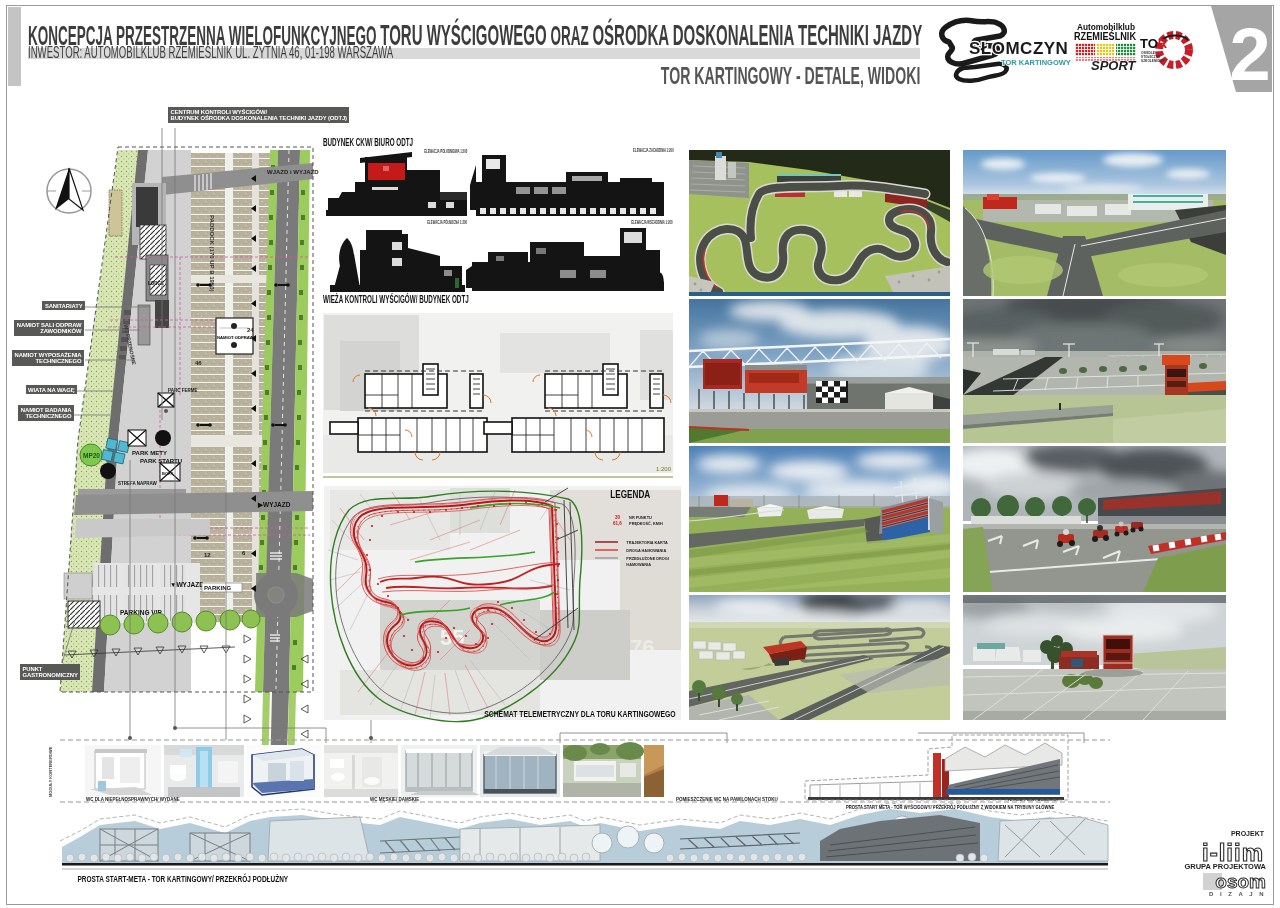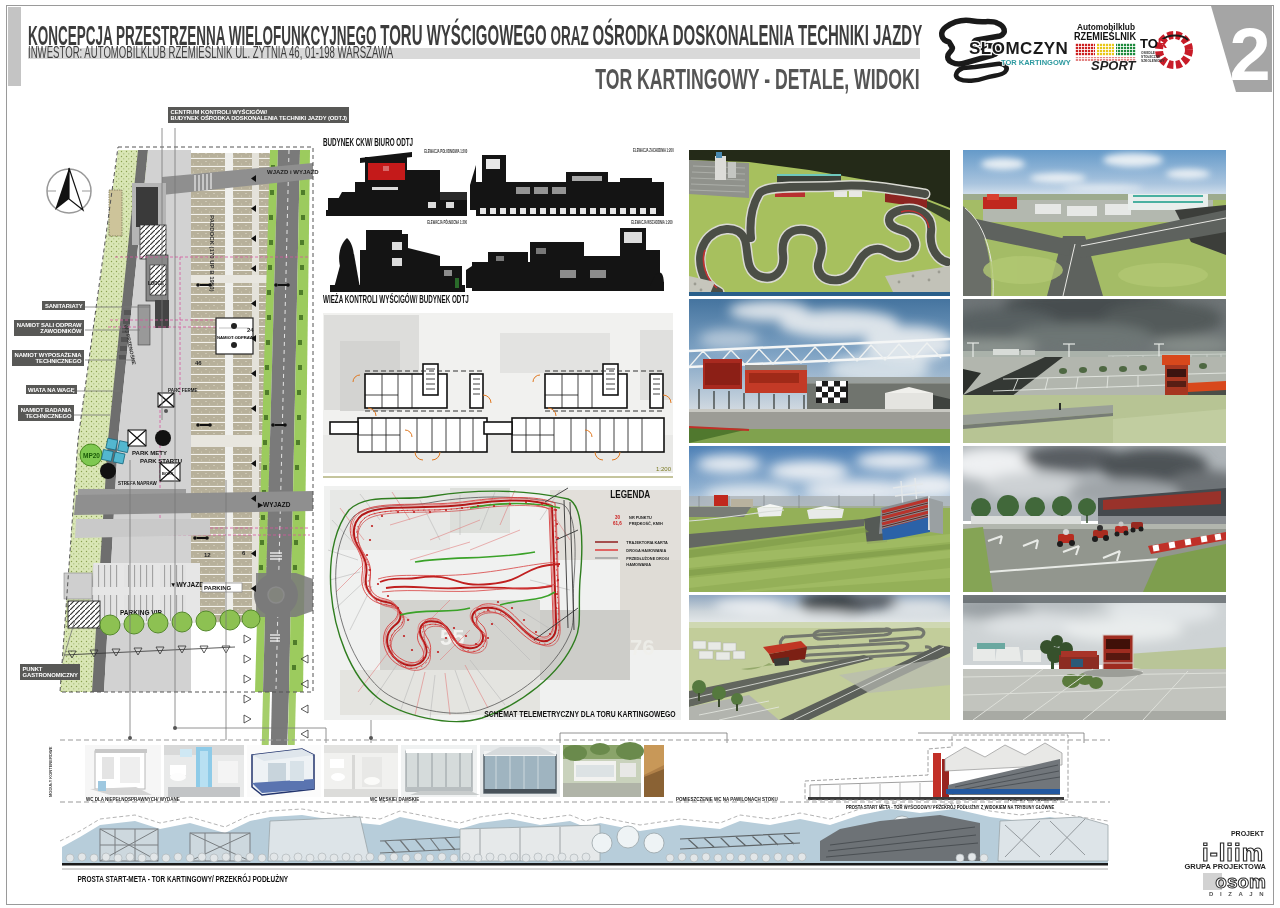--- a/index.html
+++ b/index.html
@@ -30,21 +30,21 @@
 <div class="abs" style="left:28px;top:18px;font-size:27px;font-weight:bold;color:#3c3c3c;letter-spacing:0px;">
   <span class="cond">KONCEPCJA PRZESTRZENNA WIELOFUNKCYJNEGO <span style="font-size:30px;">TORU WYŚCIGOWEGO</span> ORAZ <span style="font-size:30px;">OŚRODKA DOSKONALENIA TECHNIKI JAZDY</span></span>
 </div>
 
 <div class="abs" style="left:28px;top:48px;width:892px;height:11px;background:#d9d9d9;"></div>
 
 <div class="abs" style="left:28px;top:44px;font-size:16px;font-weight:normal;color:#3c3c3c;">
   <span class="cond2">INWESTOR: AUTOMOBILKLUB RZEMIEŚLNIK UL. ŻYTNIA 46, 01-198 WARSZAWA</span>
 </div>
 
-<div class="abs" style="right:360px;top:62px;font-size:30px;font-weight:bold;color:#555;">
+<div class="abs" style="right:360px;top:62px;font-size:24px;font-weight:bold;color:#555;">
   <span class="condr">TOR KARTINGOWY - DETALE, WIDOKI</span>
 </div>
 
 <svg class="abs" style="left:933px;top:12px;" width="140" height="72" viewBox="0 0 140 72">
   <path d="M16 30 C8 28 6 20 13 15 C20 10 30 7 40 9 C50 11 58 8 64 11 C72 14 74 21 67 24 L44 28 C40 29 40 32 44 33 L60 34 C66 35 66 41 60 43 L32 51 C22 54 13 49 15 43 C17 39 21 37 19 35 Z" fill="none" stroke="#1a1a1a" stroke-width="5.5" stroke-linejoin="round"></path>
   <path d="M30 56 C24 58 20 64 26 67 C32 70 44 69 52 66 C60 63 68 64 72 60 C76 56 72 51 64 52 L42 55 Z" fill="none" stroke="#1a1a1a" stroke-width="4.5" stroke-linejoin="round"></path>
   <text x="36" y="42" font-size="17" font-weight="bold" fill="#1a1a1a" stroke="#fff" stroke-width="2.6" paint-order="stroke" style="font-family:'Liberation Sans',sans-serif;letter-spacing:0.5px;">SŁOMCZYN</text>
   <text x="68" y="53" font-size="7.5" font-weight="bold" fill="#2e9aa0" stroke="#fff" stroke-width="1.6" paint-order="stroke" style="font-family:'Liberation Sans',sans-serif;">TOR KARTINGOWY</text>
 </svg>
 

